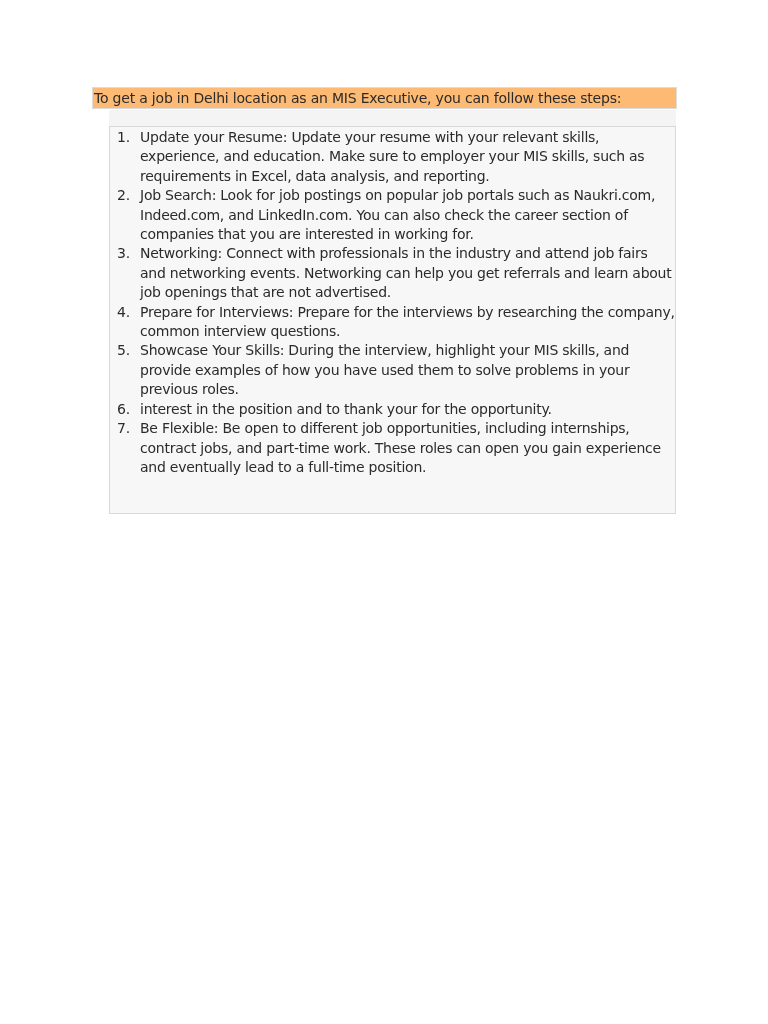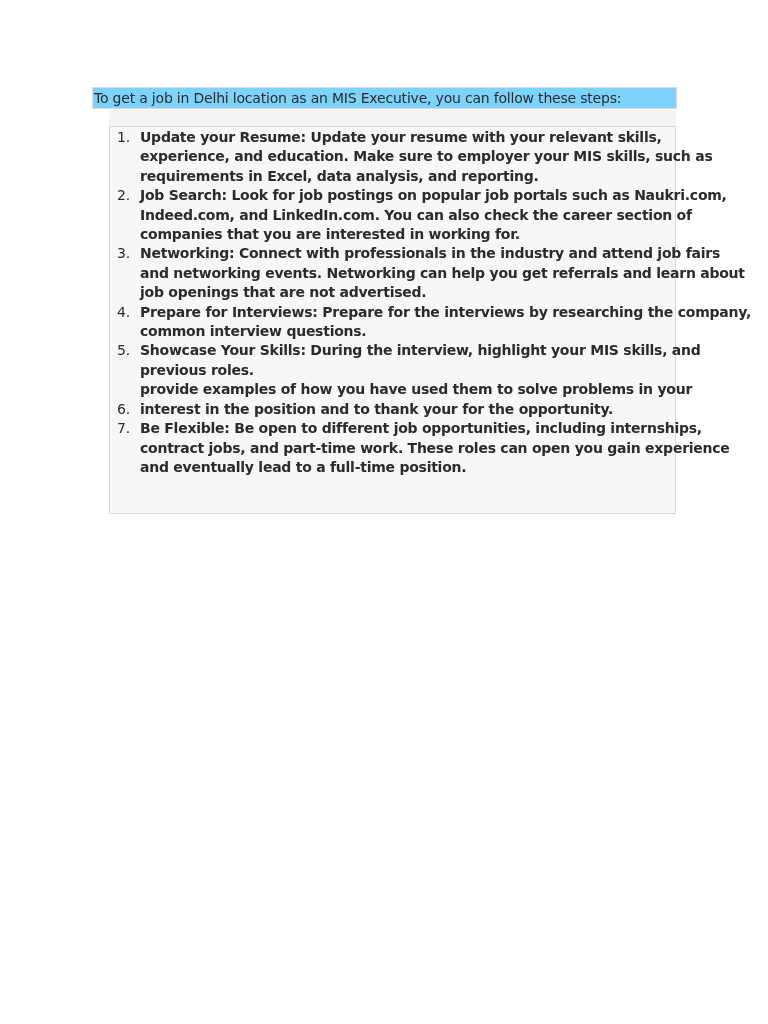--- a/index.html
+++ b/index.html
@@ -2,34 +2,34 @@
 <html><head>
 <meta charset="utf-8">
 <style>
   html, body { margin:0; padding:0; }
   body {
     width:768px; height:1024px; background:#ffffff; position:relative; overflow:hidden;
     font-family:"DejaVu Sans", "Liberation Sans", sans-serif; color:#2b2b2b;
   }
   .intro {
     position:absolute; left:92px; top:87px; width:582px; height:20px;
-    border:1px solid #dcdcdc; background:#7dd3fc;
+    border:1px solid #dcdcdc; background:#fdba74;
     font-size:14px; line-height:20px; padding-left:1px; white-space:nowrap; letter-spacing:-0.2px;
   }
   .gap {
     position:absolute; left:109px; top:110px; width:567px; height:16px; background:#f4f4f4;
   }
   .listbox {
     position:absolute; left:109px; top:126px; width:565px; height:386px;
     border:1px solid #d8d8d8; background:#f7f7f7;
   }
   ol { margin:0; padding:0; list-style:none; position:absolute; left:0; top:1px; width:570px; }
   li { position:relative; padding-left:30px; font-size:14px; line-height:19.4px; letter-spacing:-0.25px; white-space:nowrap; }
   li .num { position:absolute; left:7px; top:0; }
-  li .line { display:block;font-weight:bold; }
+  li .line { display:block; }
 </style>
 </head>
 <body>
 
 <div class="intro">To get a job in Delhi location as an MIS Executive, you can follow these steps:</div>
 <div class="gap"></div>
 
 <div class="listbox">
   <ol>
     <li>
@@ -51,22 +51,22 @@
       <span class="line">job openings that are not advertised.</span>
     </li>
     <li>
       <span class="num">4.</span>
       <span class="line">Prepare for Interviews: Prepare for the interviews by researching the company,</span>
       <span class="line">common interview questions.</span>
     </li>
     <li>
       <span class="num">5.</span>
       <span class="line">Showcase Your Skills: During the interview, highlight your MIS skills, and</span>
+      <span class="line">provide examples of how you have used them to solve problems in your</span>
       <span class="line">previous roles.</span>
-      <span class="line">provide examples of how you have used them to solve problems in your</span>
     </li>
     <li>
       <span class="num">6.</span>
       <span class="line">interest in the position and to thank your for the opportunity.</span>
     </li>
     <li>
       <span class="num">7.</span>
       <span class="line">Be Flexible: Be open to different job opportunities, including internships,</span>
       <span class="line">contract jobs, and part-time work. These roles can open you gain experience</span>
       <span class="line">and eventually lead to a full-time position.</span>

